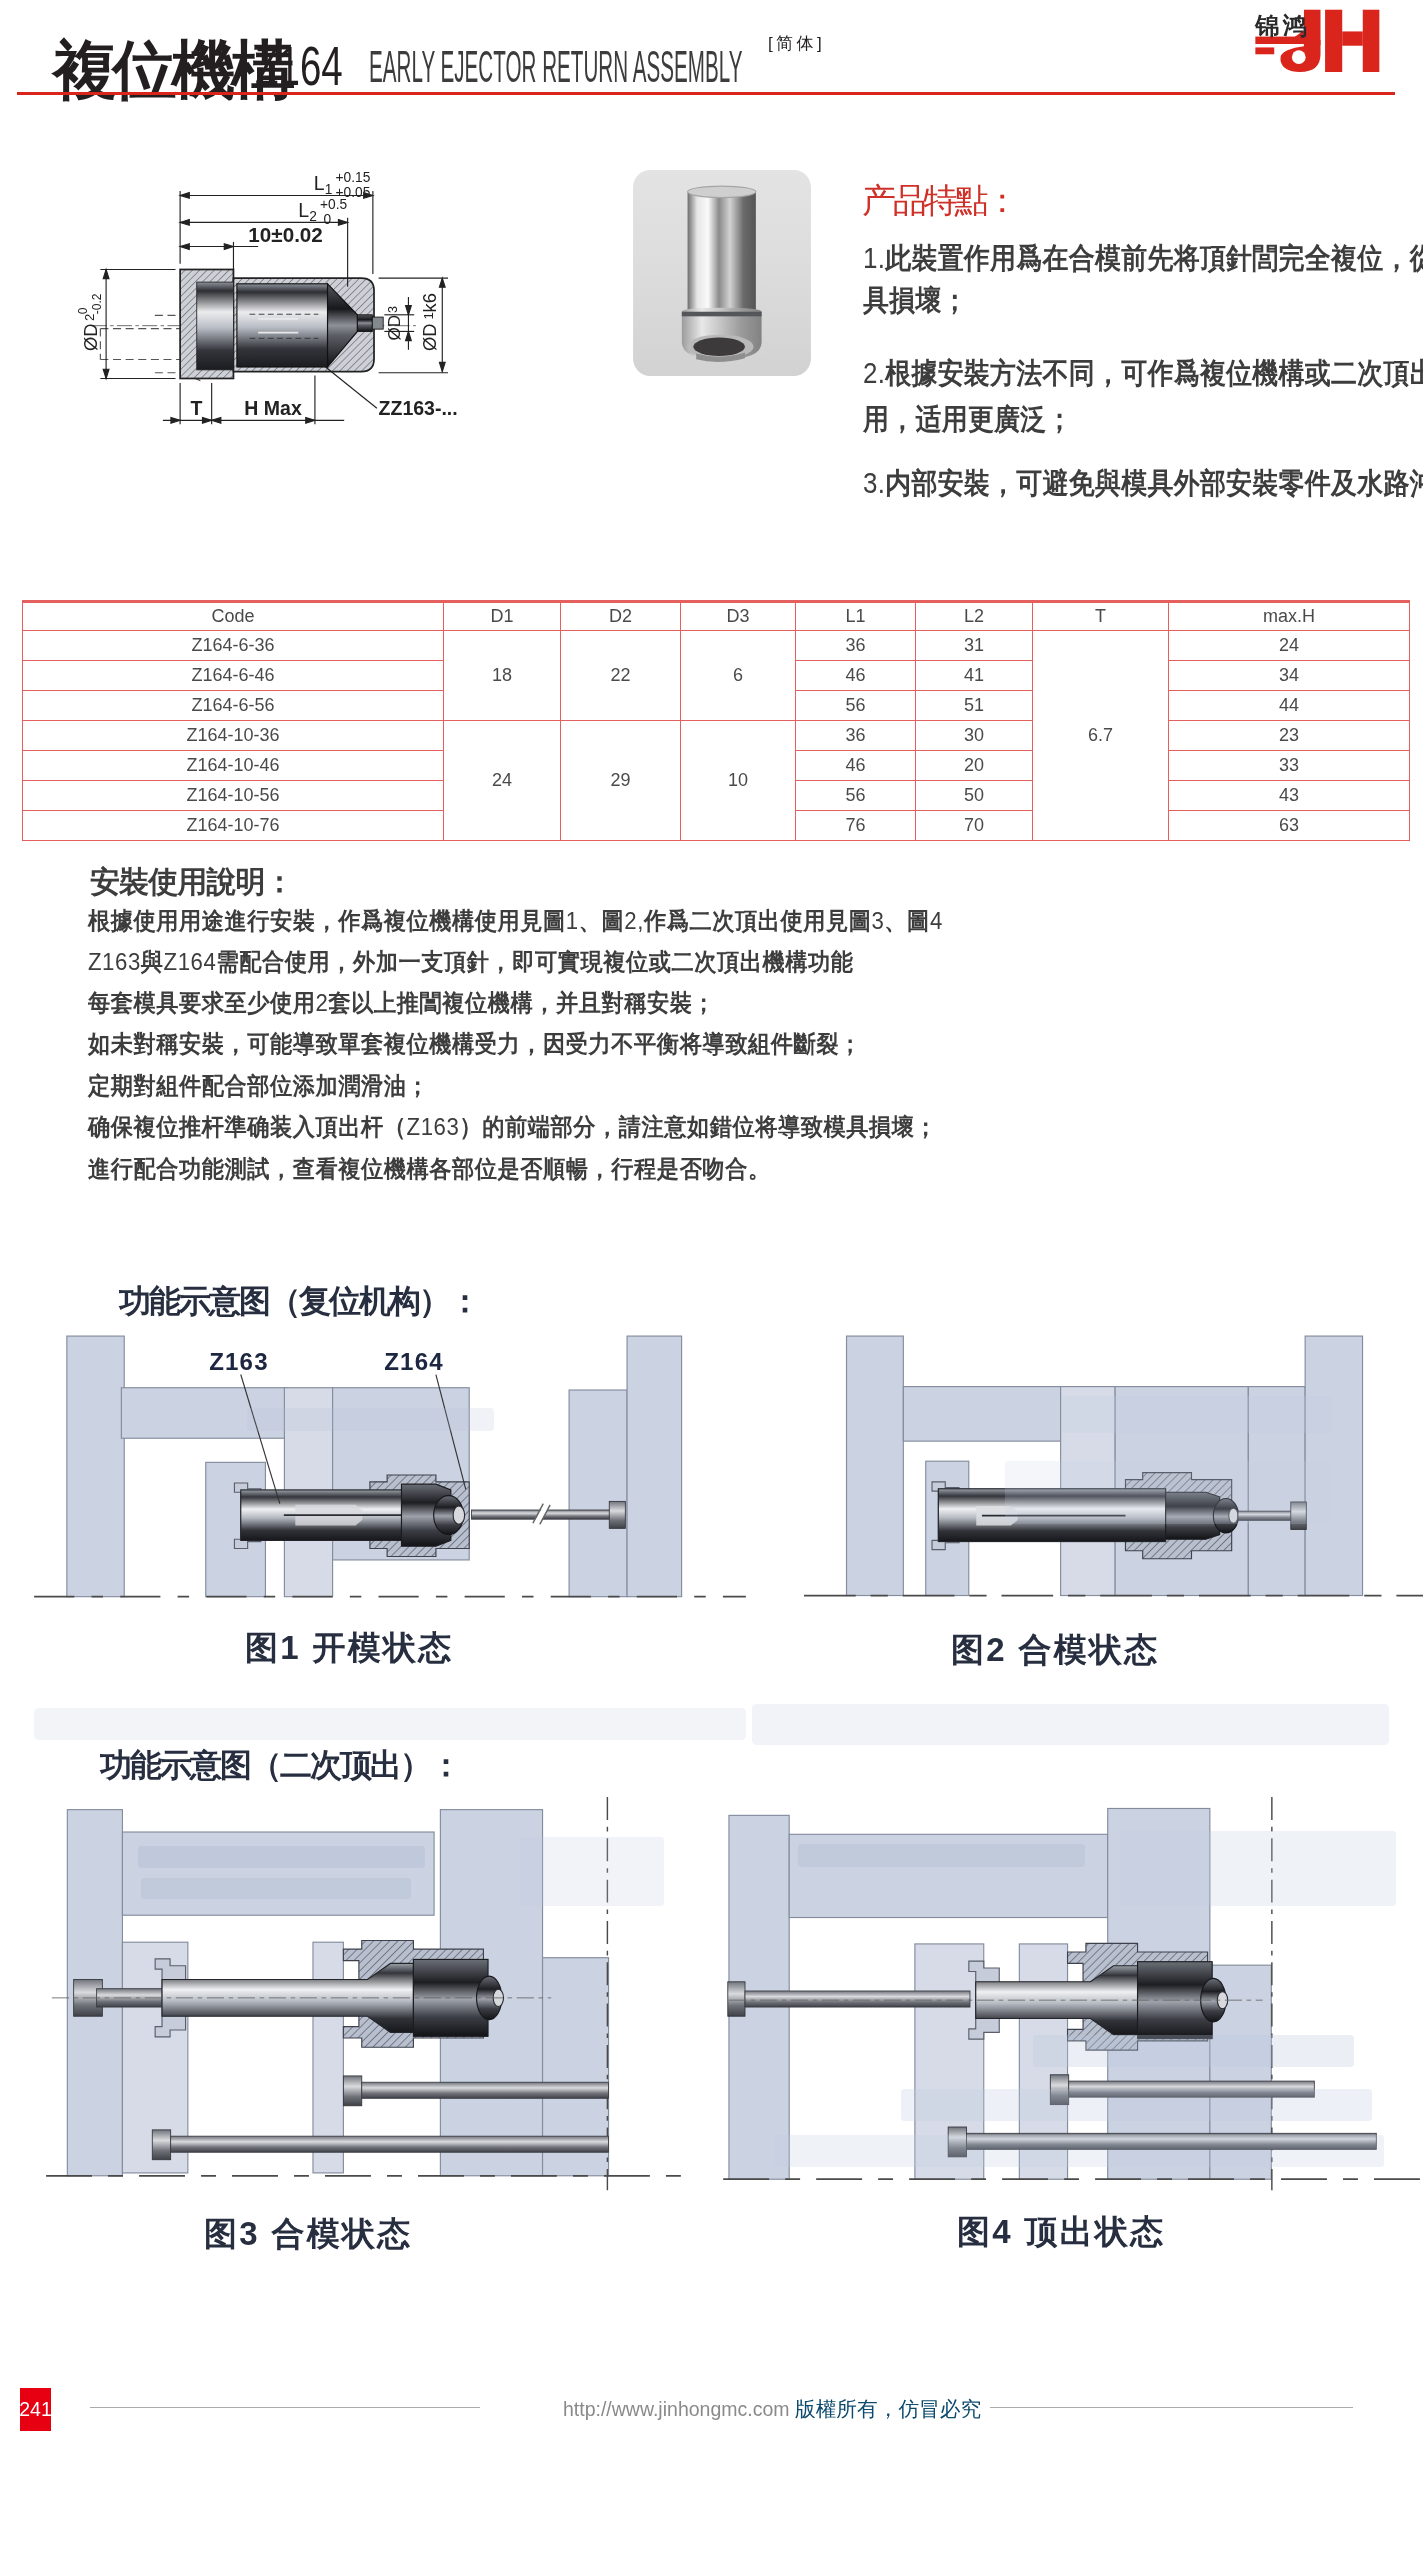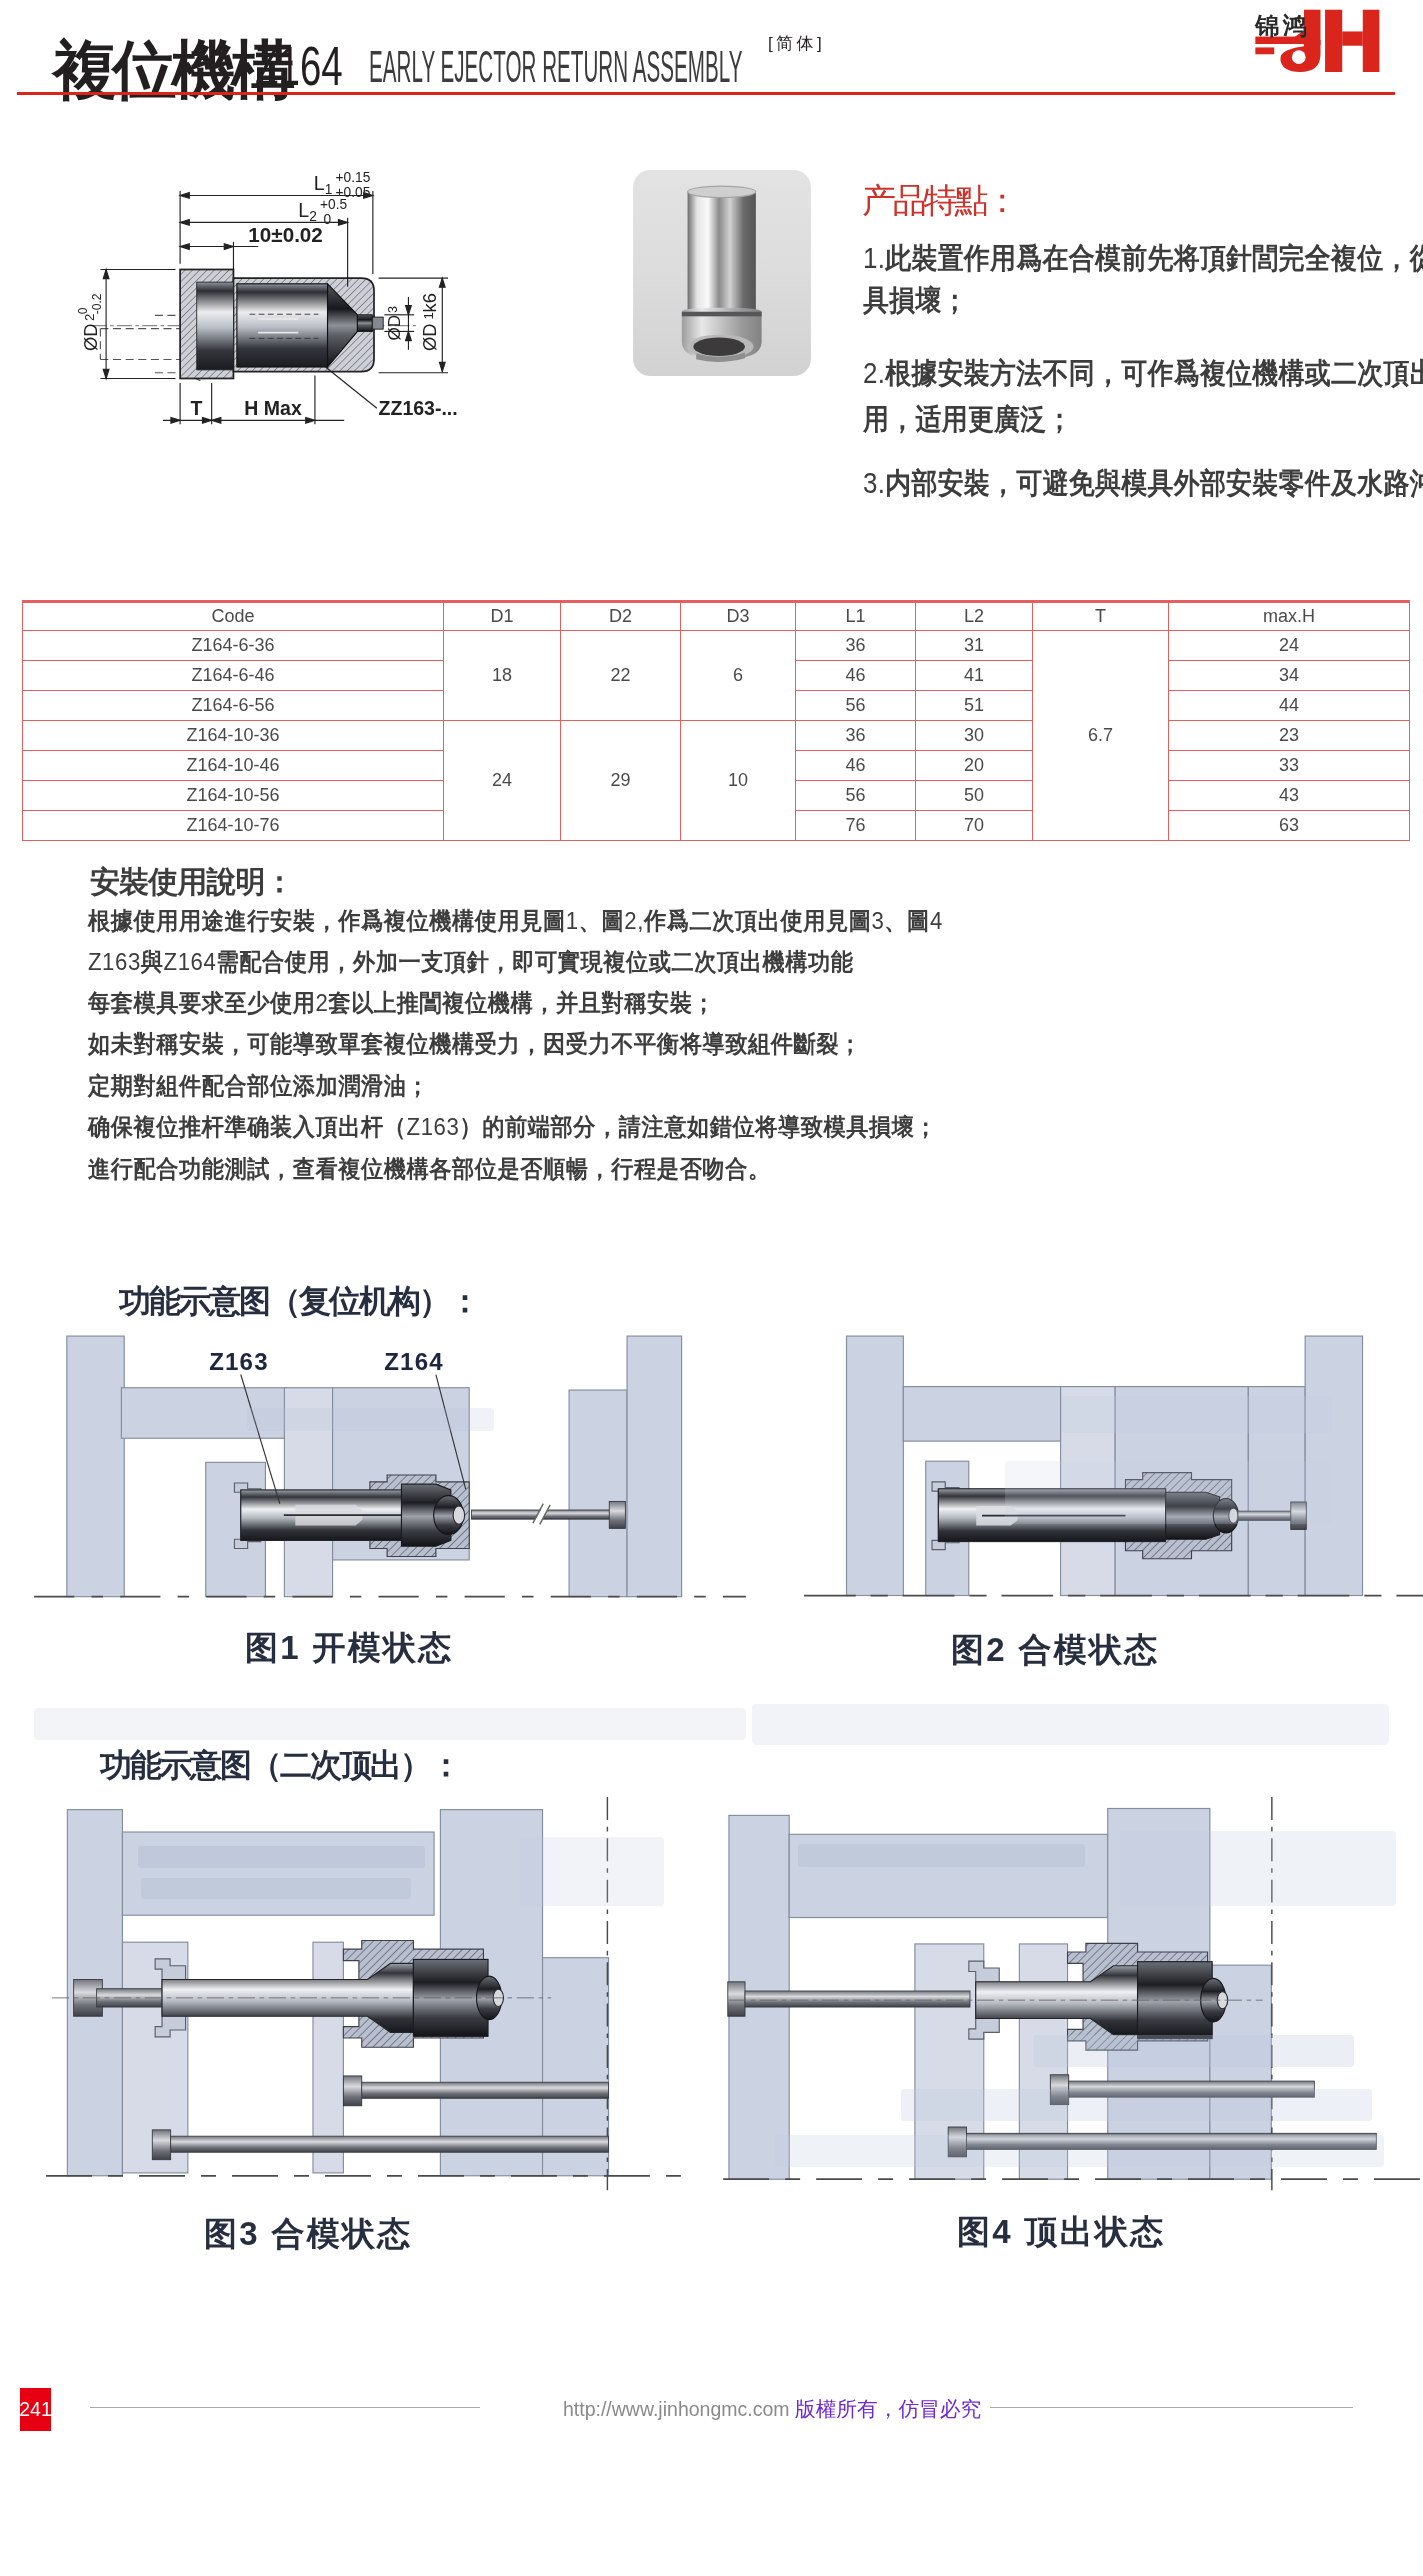--- a/index.html
+++ b/index.html
@@ -475,14 +475,14 @@
 <div class="abs" style="left:1033px;top:2035px;width:321px;height:32px;background:rgba(190,202,222,0.30);border-radius:3.4px;"></div>
 <div class="abs" style="left:901px;top:2089px;width:471px;height:32px;background:rgba(190,202,222,0.28);border-radius:3.4px;"></div>
 <div class="abs" style="left:775px;top:2135px;width:609px;height:32px;background:rgba(190,202,222,0.25);border-radius:3.4px;"></div>
 <div class="abs" style="left:1062px;top:1396px;width:270px;height:37px;background:rgba(190,202,222,0.25);border-radius:3.4px;"></div>
 <div class="abs" style="left:1005px;top:1461px;width:327px;height:63px;background:rgba(200,210,228,0.20);border-radius:3.4px;"></div>
 <div class="abs" style="left:247px;top:1408px;width:247px;height:23px;background:rgba(180,192,214,0.20);border-radius:3.4px;"></div>
 
 <div class="abs" style="left:20px;top:2388px;width:31px;height:43px;background:#e60012;color:#fff;font-size:19.5px;display:flex;align-items:center;justify-content:center;">241</div>
 <div class="abs" style="left:90px;top:2407px;width:390px;height:1.1px;background:#aaa;"></div>
 <div class="abs" style="left:990px;top:2407px;width:363px;height:1.1px;background:#aaa;"></div>
-<div class="abs" style="left:563px;top:2395px;font-size:19.5px;color:#8a8a8a;">http://www.jinhongmc.com <span style="color:#6d28d9;font-size:20.7px;">版權所有，仿冒必究</span></div>
+<div class="abs" style="left:563px;top:2395px;font-size:19.5px;color:#8a8a8a;">http://www.jinhongmc.com <span style="color:#0c4a6e;font-size:20.7px;">版權所有，仿冒必究</span></div>
 
 
 </body></html>

